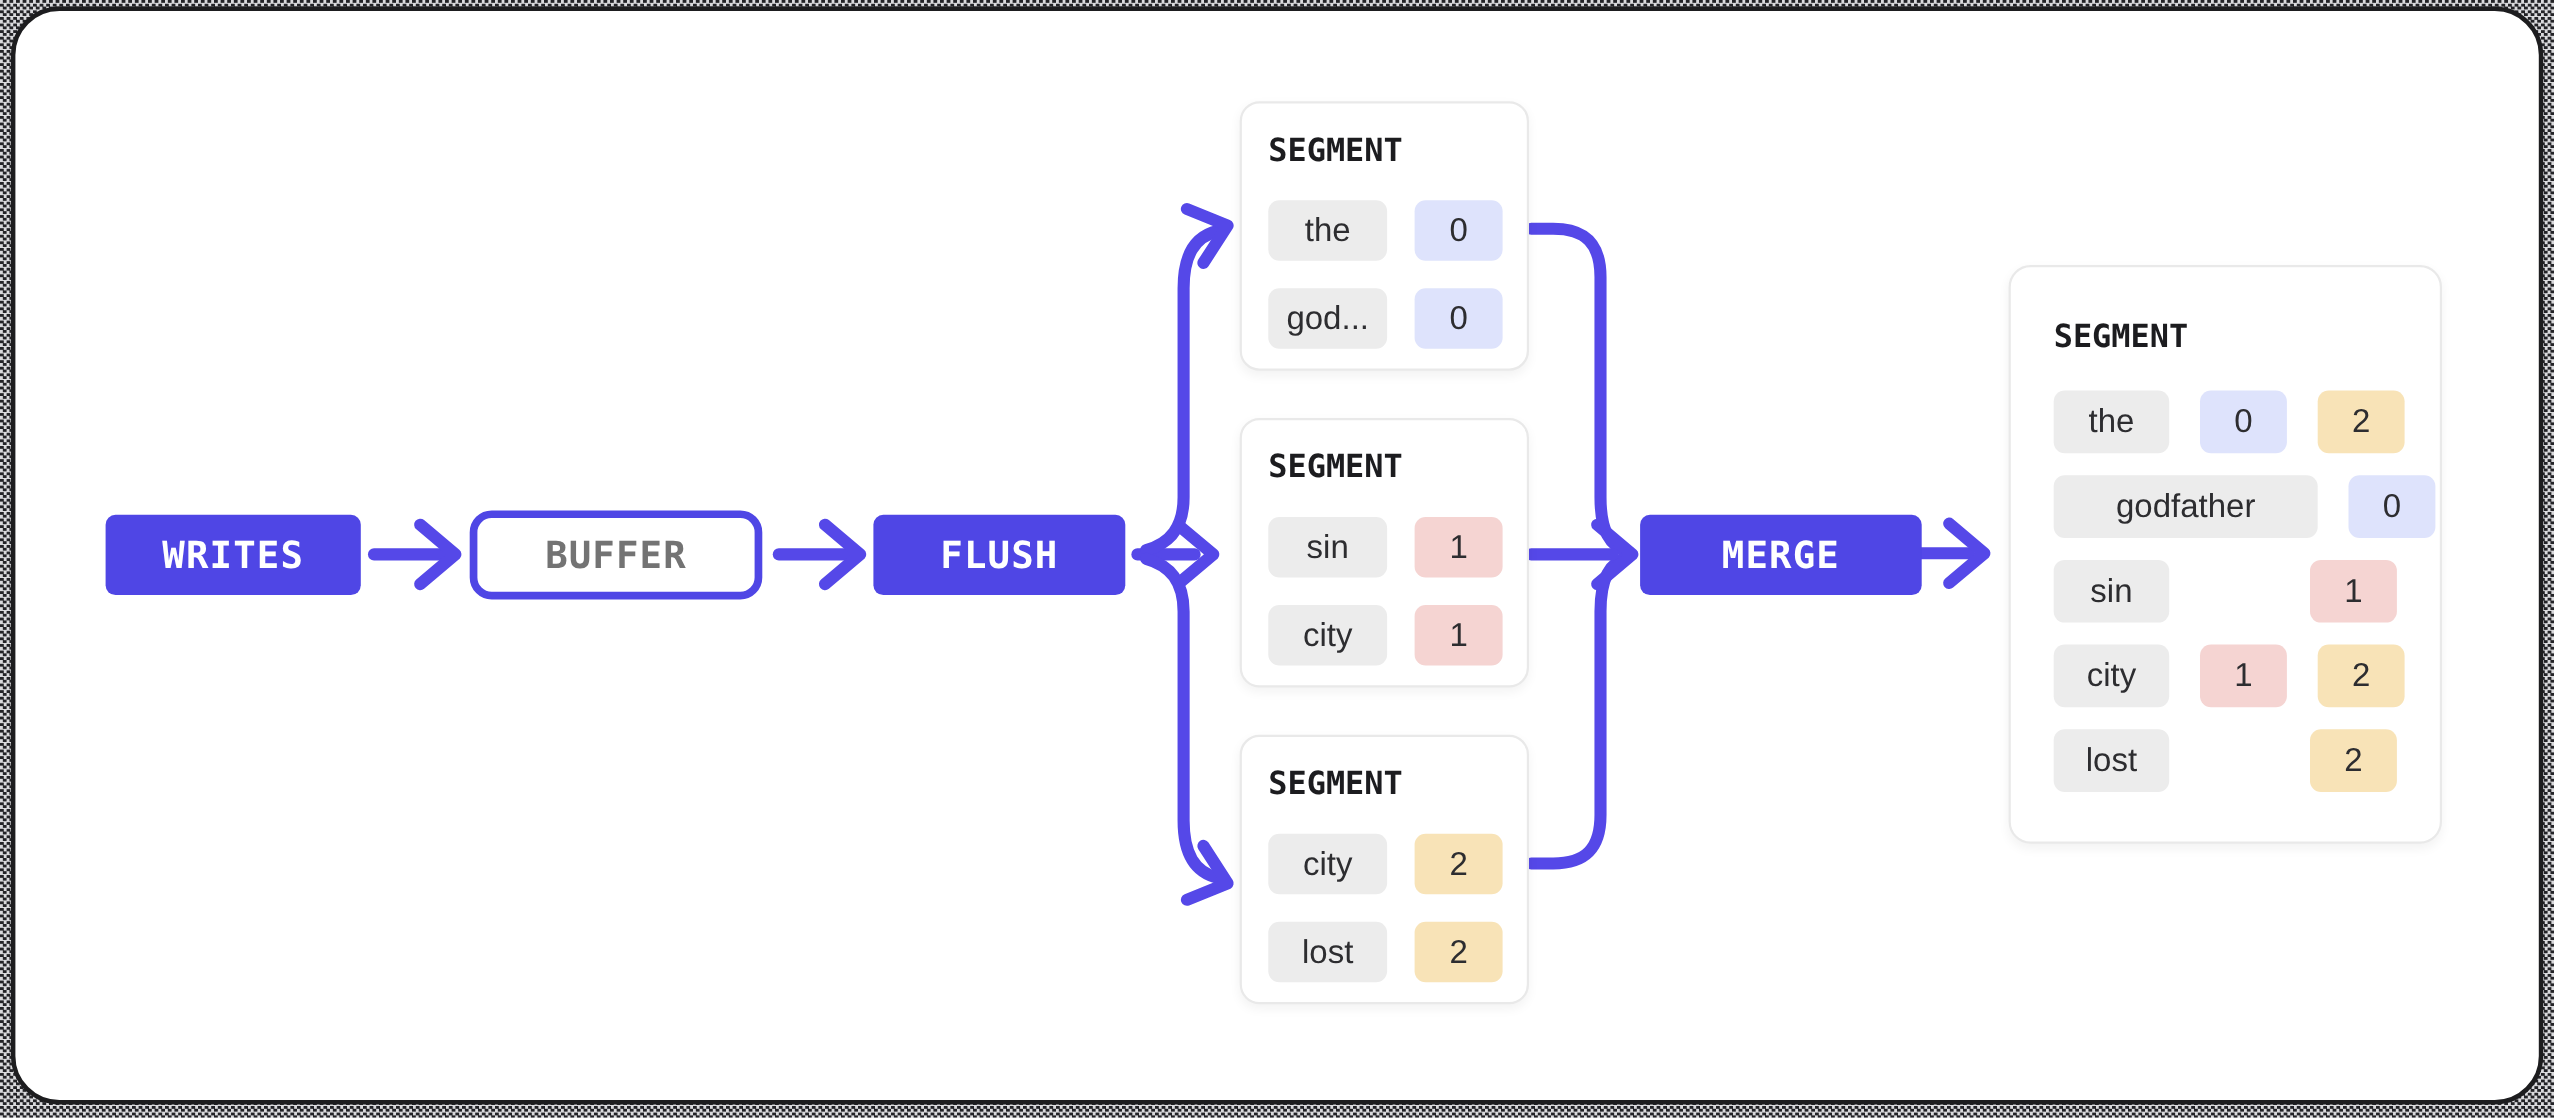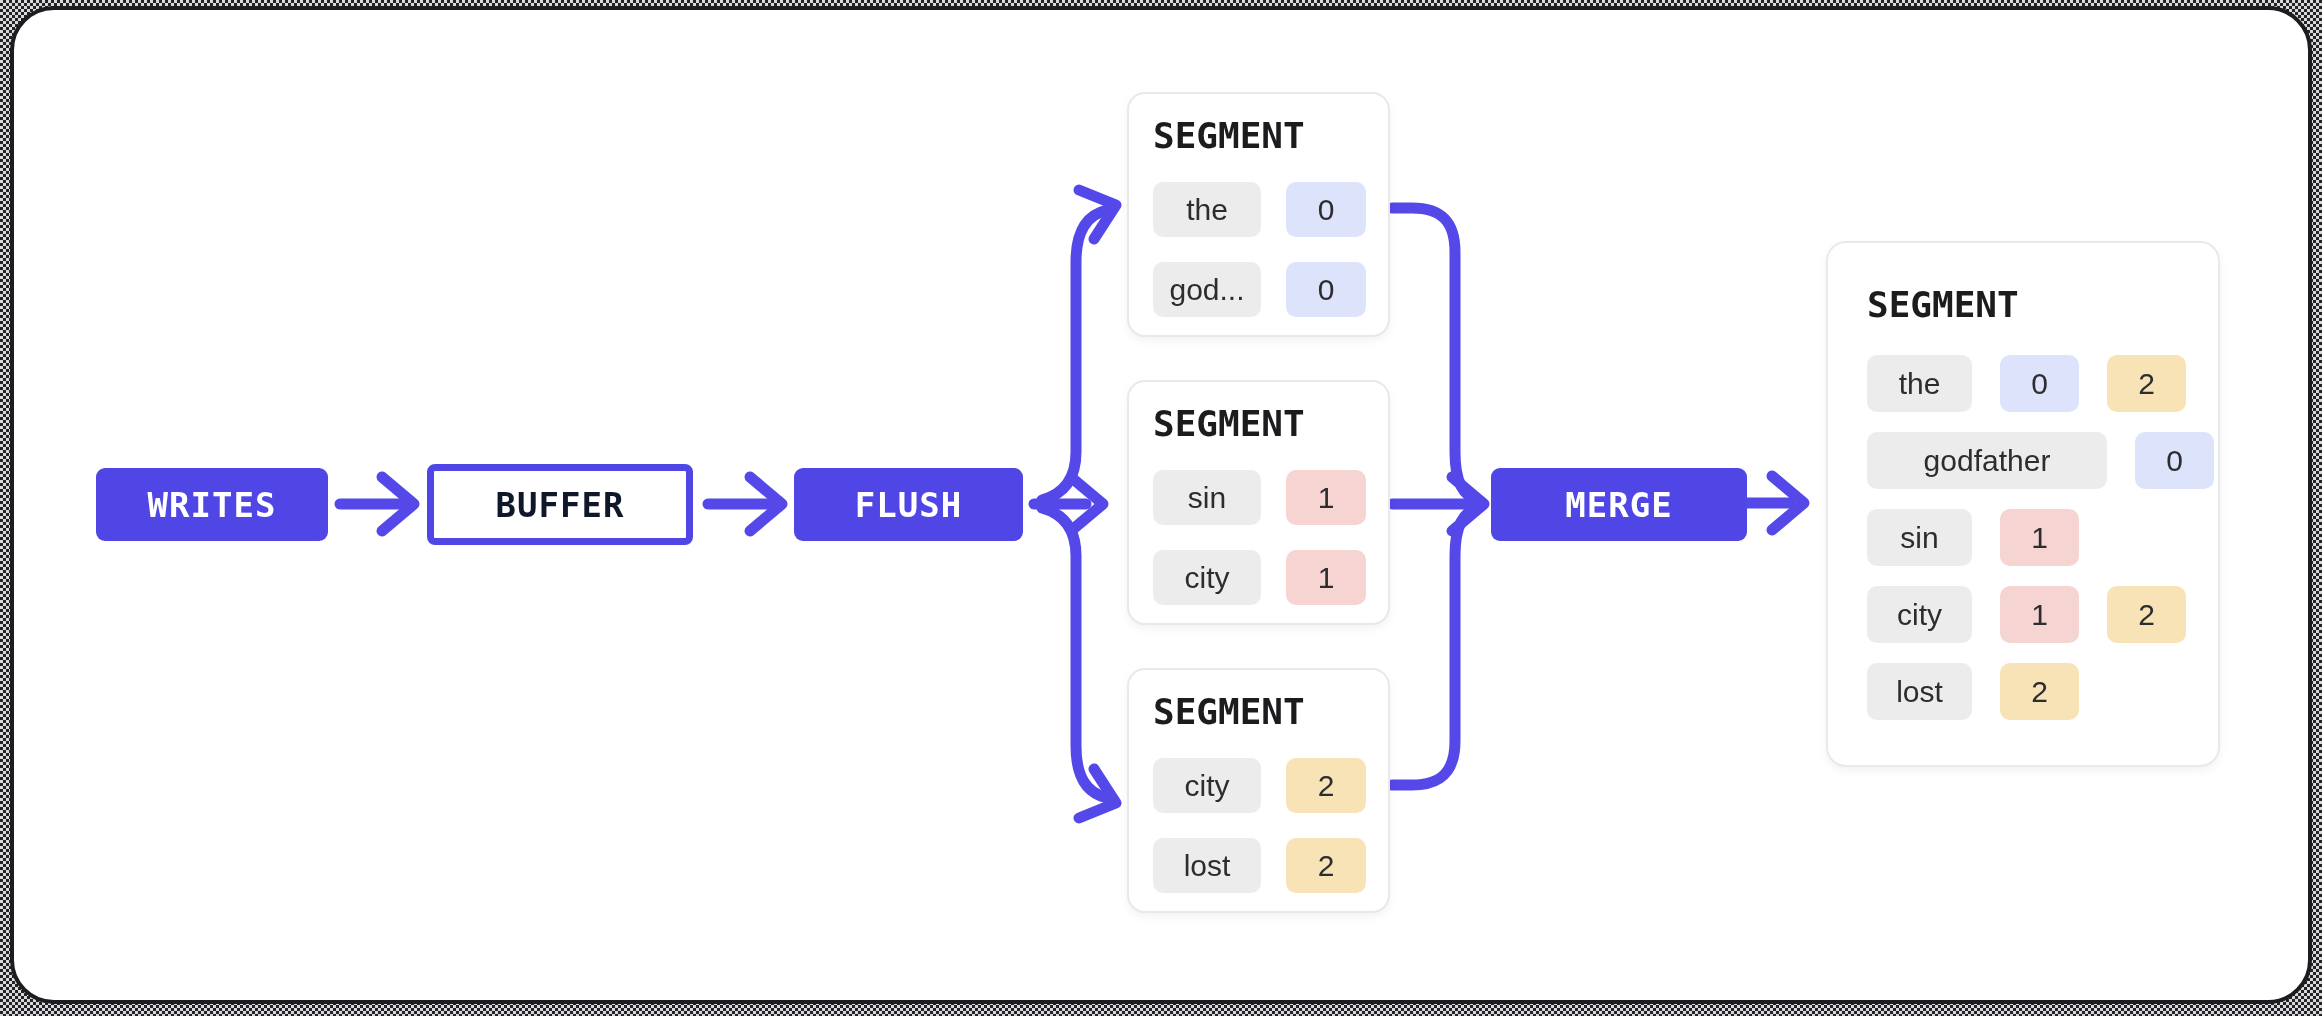--- a/index.html
+++ b/index.html
@@ -15,39 +15,39 @@
   }
   .arrows{position:absolute;left:0;top:0;width:2322px;height:1016px;pointer-events:none;}
   .arrows path{stroke:var(--arrow);stroke-width:11;fill:none;stroke-linecap:round;stroke-linejoin:round;}
 
   .node{
     position:absolute;display:flex;align-items:center;justify-content:center;
     font-family:"DejaVu Sans Mono", monospace;font-weight:bold;font-size:34px;letter-spacing:1px;
     border-radius:9px;box-sizing:border-box;
   }
   .node-solid{background:var(--accent);color:#ffffff;}
-  .node-outline{background:#ffffff;color:#0f172a;border:7px solid var(--accent);border-radius:8px;}
+  .node-outline{background:#ffffff;color:#737373;border:7px solid var(--accent);border-radius:20px;}
 
   .card{
     position:absolute;background:#ffffff;border:2px solid var(--card-border);
     border-radius:18px;box-sizing:border-box;box-shadow:0 4px 10px rgba(0,0,0,0.05);
   }
   .seg-card{padding:24px 24px 20px 24px;}
   .merged-card{padding:44px 39px 40px 39px;border-radius:20px;}
 
   .seg-title{
-    font-family:"DejaVu Sans Mono", monospace;font-weight:bold;font-size:36px;line-height:36px;
+    font-family:"DejaVu Sans Mono", monospace;font-weight:bold;font-size:29px;line-height:36px;
     color:#1c1c1f;
   }
   .seg-card .seg-title{margin-bottom:28px;}
   .merged-card .seg-title{margin-bottom:32px;}
 
   .seg-rows{display:flex;flex-direction:column;gap:25px;}
   .merged-rows{gap:20px;}
-  .seg-row{display:flex;gap:25px;}
+  .seg-row{display:flex;gap:25px;justify-content:space-between;}
   .merged-rows .seg-row{gap:28px;}
 
   .chip{
     display:flex;align-items:center;justify-content:center;
     height:55px;border-radius:10px;font-size:30px;color:#2d2d30;flex:0 0 auto;
   }
   .merged-rows .chip{height:57px;}
   .chip-term{width:108px;background:var(--chip-term);}
   .merged-rows .chip-term{width:105px;}
   .merged-rows .chip-wide{width:240px;}

